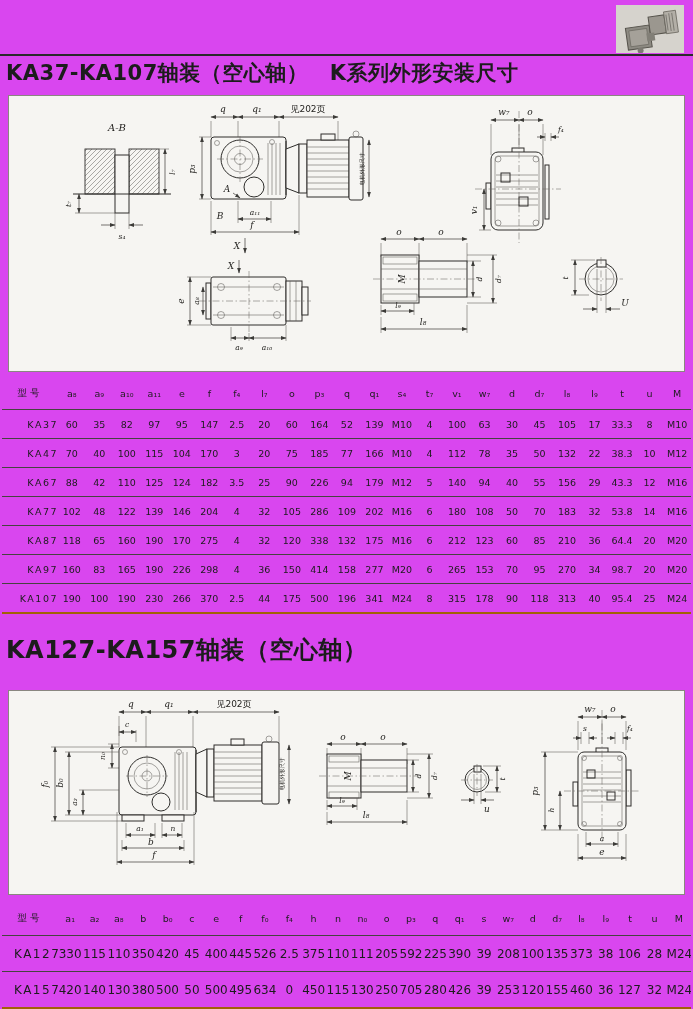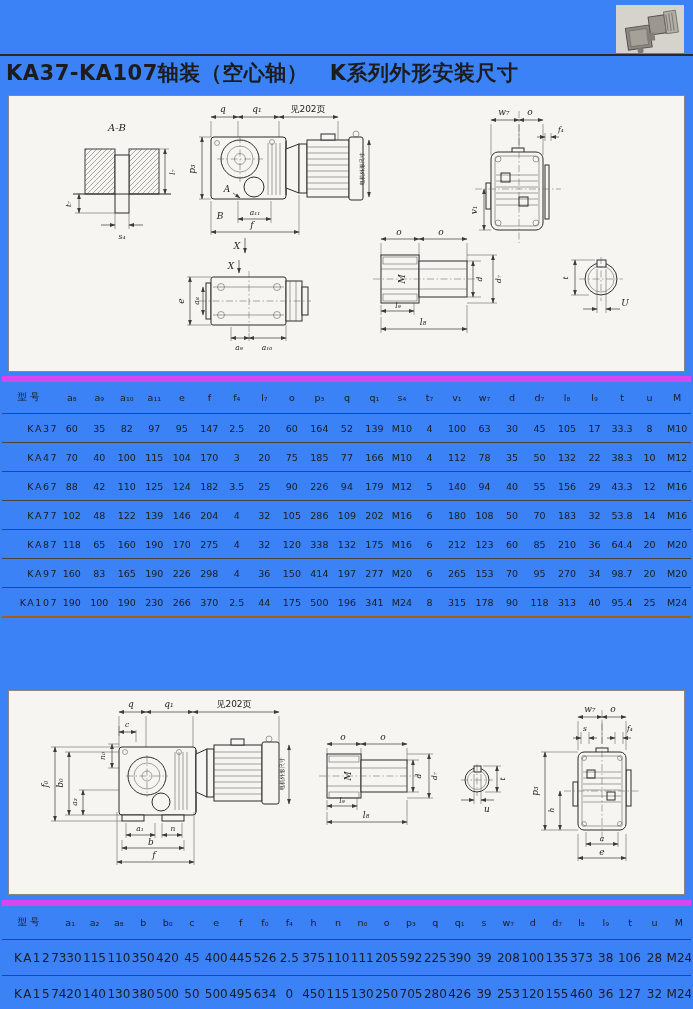--- a/index.html
+++ b/index.html
@@ -1,16 +1,16 @@
 <!DOCTYPE html>
 <html><head>
 <meta charset="utf-8">
 <style>
   html,body{margin:0;padding:0;background:#e8e7e4;}
-  .page{position:relative;width:693px;height:1009px;background:#3b82f6;overflow:hidden;
+  .page{position:relative;width:693px;height:1009px;background:#d946ef;overflow:hidden;
         font-family:"DejaVu Sans","Liberation Sans",sans-serif;color:#1c1c1c;}
   .rule-top{position:absolute;left:0;top:54px;width:693px;height:2px;background:#2a2a2a;}
   .photo{position:absolute;left:616px;top:5px;width:68px;height:48px;}
   .title{position:absolute;left:6px;font-weight:bold;white-space:nowrap;letter-spacing:0.5px;}
   #title1{top:59px;font-size:21px;}
   #title2{top:634px;font-size:24px;}
   .dbox{position:absolute;left:8px;background:#f6f5f2;border:1px solid #8a8780;}
   #box1{top:95px;width:675px;height:275px;}
   #box2{top:690px;width:675px;height:203px;}
   .dbox svg{display:block;width:100%;height:100%;}
@@ -27,21 +27,21 @@
   text.lbs{font:italic 7.5px "DejaVu Serif","Liberation Serif",serif;}
   text.big{font:italic 10px "DejaVu Serif","Liberation Serif",serif;}
   text.cn{font:9px "DejaVu Sans",sans-serif;}
   text.tiny{font:5.5px "DejaVu Sans",sans-serif;}
 
   
   table.dims{position:absolute;left:2px;width:689px;border-collapse:collapse;table-layout:fixed;}
   #table1{top:376px;}
   #table2{top:900px;}
   table.dims th,table.dims td{text-align:center;font-weight:normal;padding:0;overflow:hidden;}
-  table.dims thead tr{border-top:6px solid #d946ef;border-bottom:1px solid #45443f;}
+  table.dims thead tr{border-top:2px solid #d946ef;border-bottom:1px solid #45443f;}
   table.dims tbody tr{border-bottom:1px solid #45443f;}
   table.dims tbody tr:last-child{border-bottom:2px solid #a16207;}
   #table1 th{height:31px;font-size:9.5px;}
   #table1 td{height:28px;font-size:9.5px;}
   #table2 th{height:33px;font-size:9.5px;}
   #table2 td{height:35px;font-size:12px;}
   table.dims th.model{font-size:13px;letter-spacing:3px;}
   table.dims td.model{font-size:9.5px;letter-spacing:1.5px;text-align:right;padding-left:12px;}
   table.dims col.cmodel{width:56px;}
 </style>
@@ -477,21 +477,21 @@
           <td>160</td>
           <td>83</td>
           <td>165</td>
           <td>190</td>
           <td>226</td>
           <td>298</td>
           <td>4</td>
           <td>36</td>
           <td>150</td>
           <td>414</td>
-          <td>197</td>
+          <td>158</td>
           <td>277</td>
           <td>M20</td>
           <td>6</td>
           <td>265</td>
           <td>153</td>
           <td>70</td>
           <td>95</td>
           <td>270</td>
           <td>34</td>
           <td>98.7</td>
@@ -520,20 +520,21 @@
           <td>118</td>
           <td>313</td>
           <td>40</td>
           <td>95.4</td>
           <td>25</td>
           <td>M24</td>
         </tr>
       </tbody>
     </table>
 
+  <div class="title" id="title2">KA127-KA157轴装（空心轴）</div>
 
   <div class="dbox" id="box2">
   <svg viewBox="0 0 675 201">
     <defs>
       <marker id="a2" viewBox="0 0 10 10" refX="9" refY="5" markerWidth="8" markerHeight="8" orient="auto-start-reverse">
         <path d="M0,1.6 L10,5 L0,8.4 z" fill="#3c3b38"></path>
       </marker>
       <pattern id="h2" width="5" height="5" patternUnits="userSpaceOnUse">
         <path d="M0,5 L5,0" class="hb"></path>
       </pattern>

